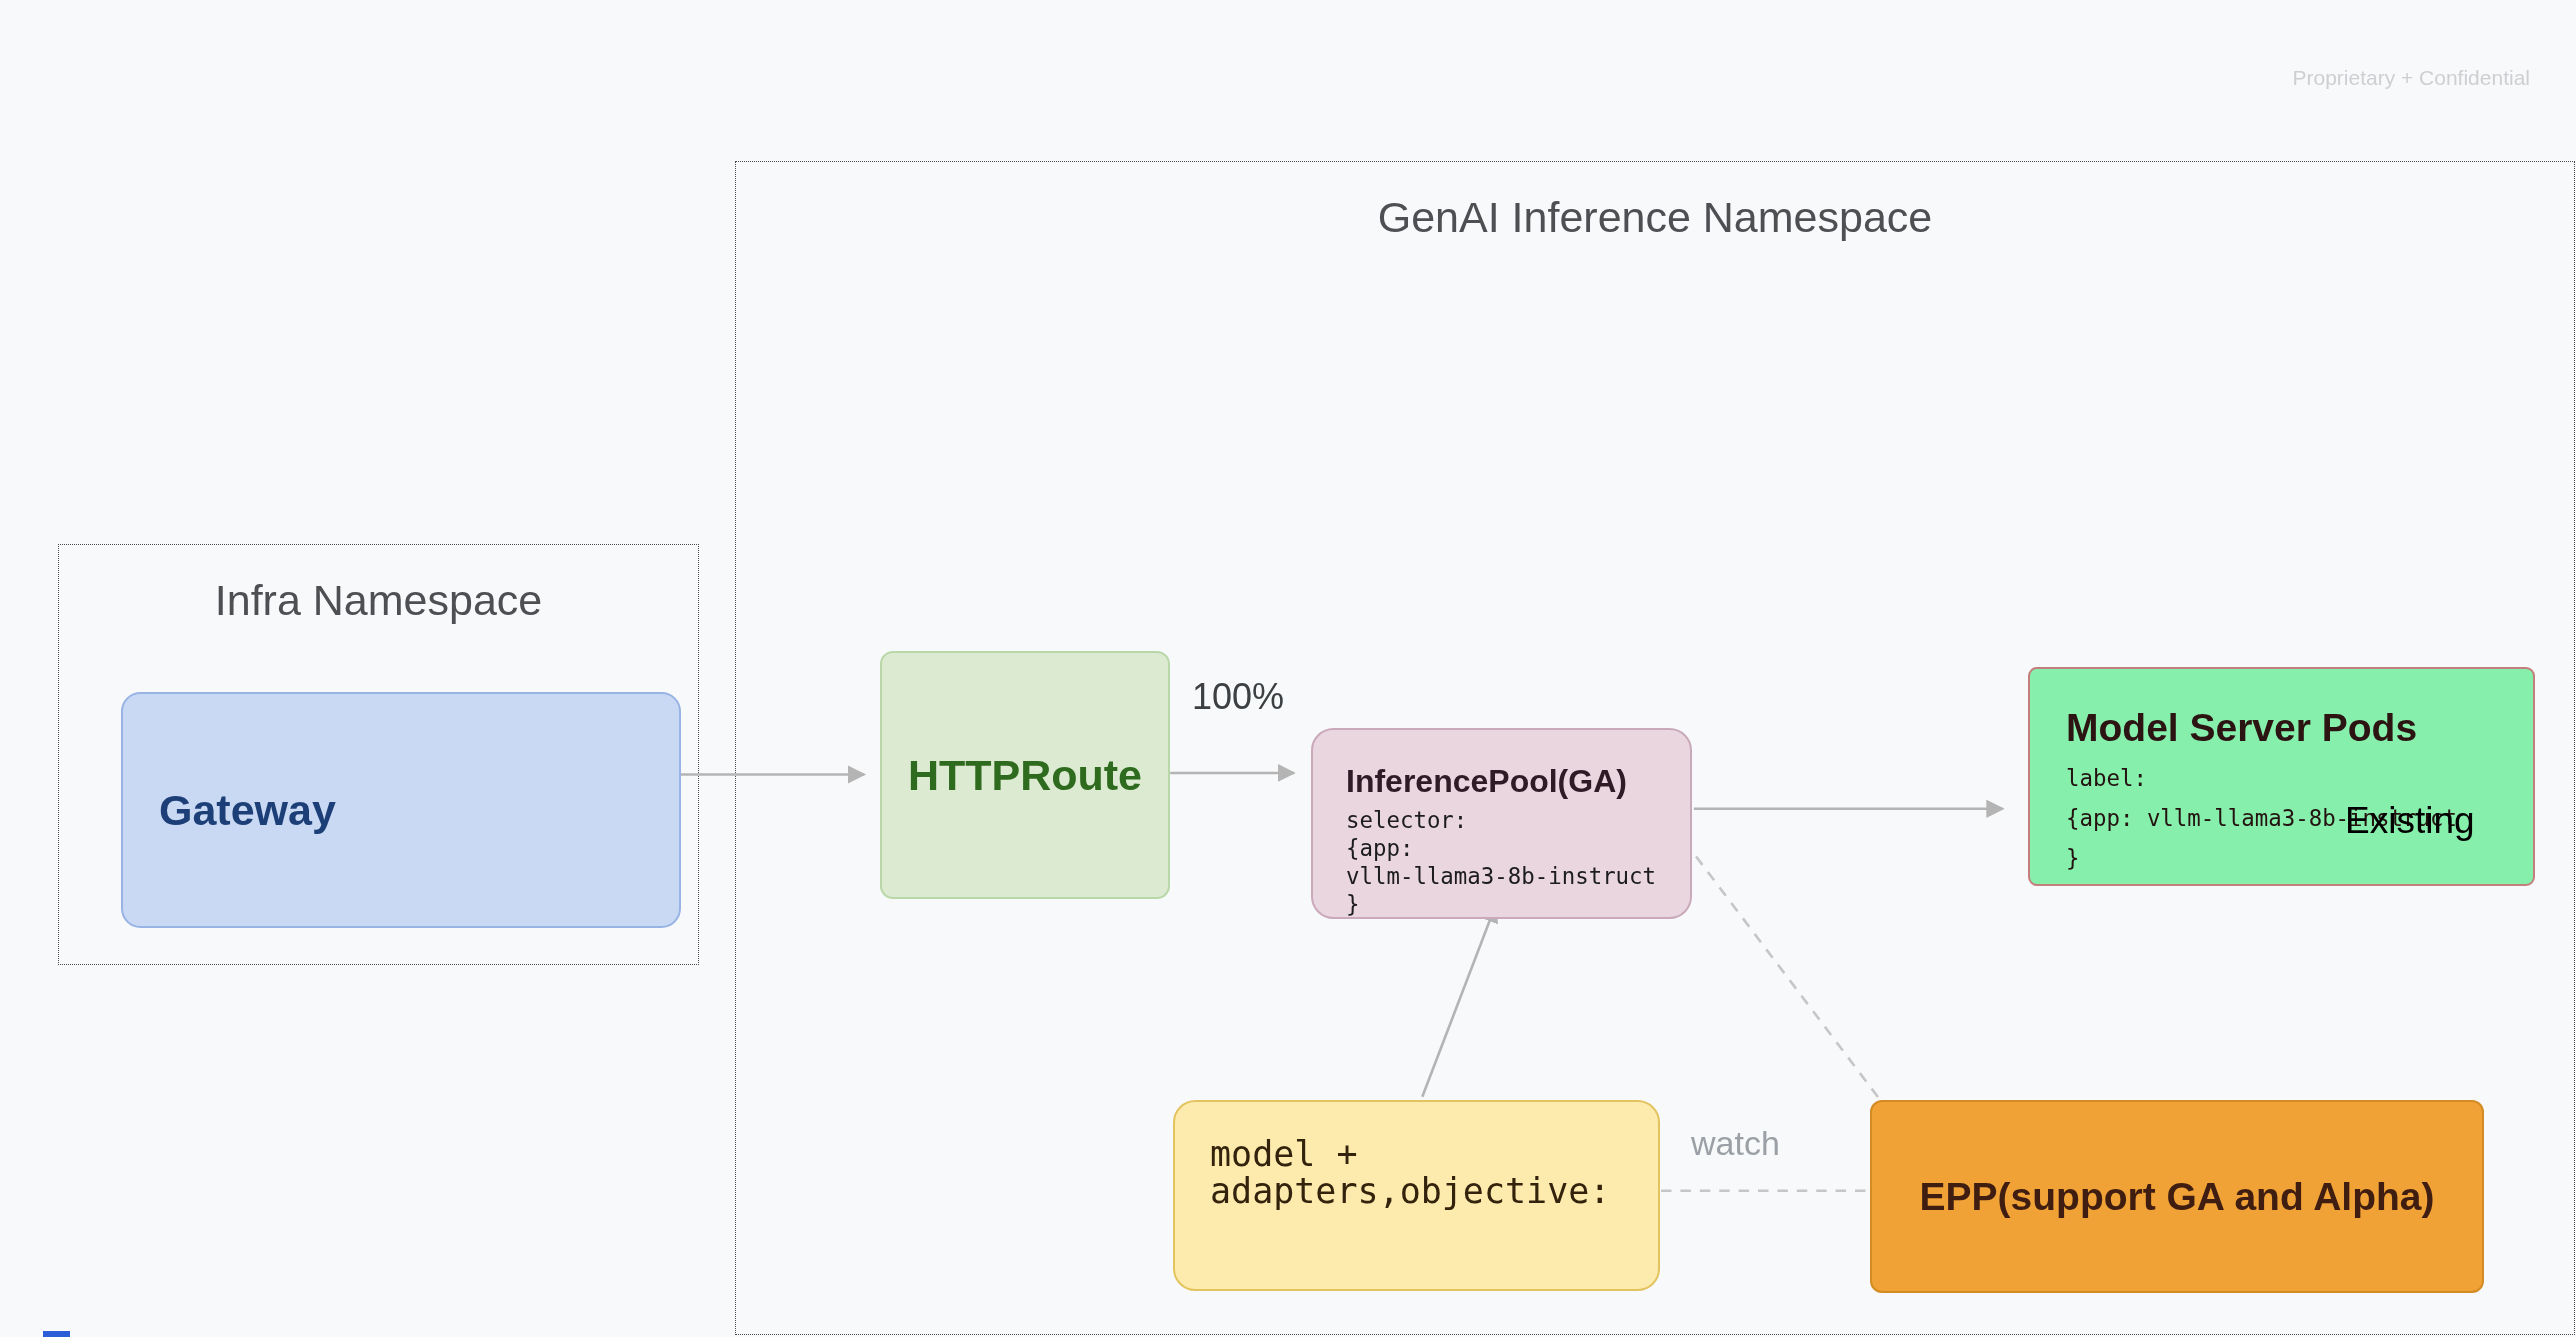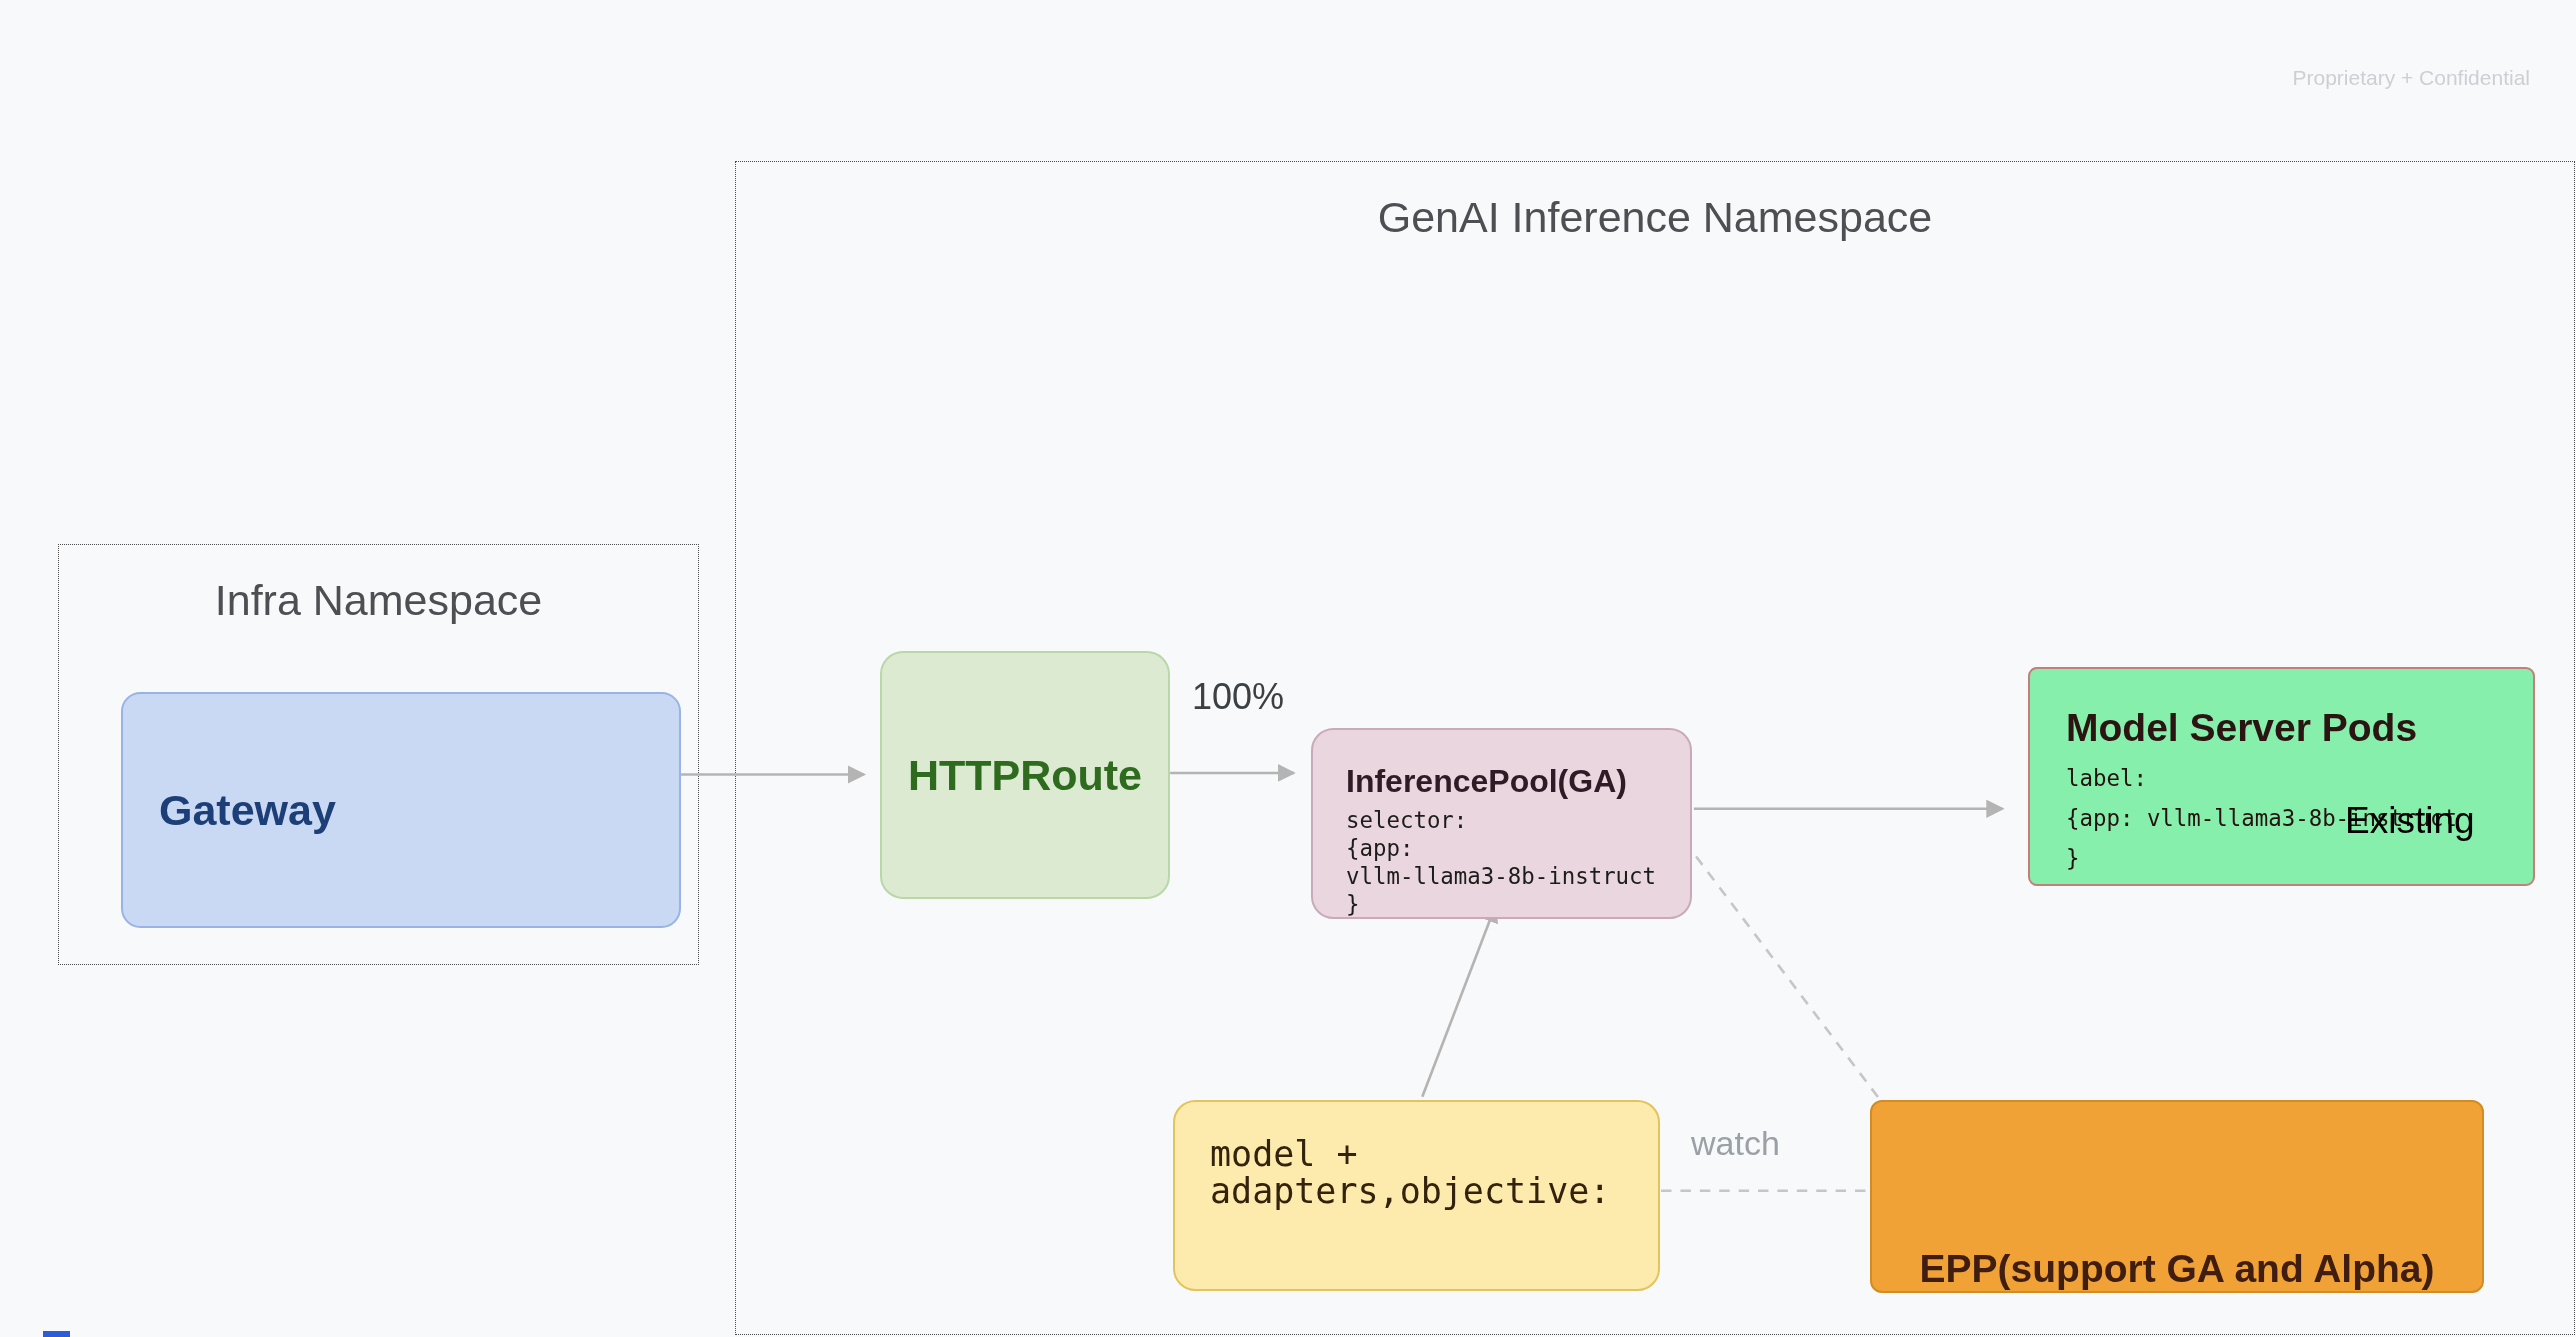--- a/index.html
+++ b/index.html
@@ -58,21 +58,21 @@
   }
   .node.gateway .node-label {
     padding-left: 36px;
     font-size: 43px; font-weight: bold; color: #1d3f77;
   }
 
   .node.httproute {
     left: 880px; top: 651px; width: 290px; height: 248px;
     background: #dcead2;
     border: 2.2px solid #b9d7a8;
-    border-radius: 23px;
+    border-radius: 13px;
     display: flex; align-items: center; justify-content: center;
   }
   .node.httproute .node-label {
     font-size: 43px; font-weight: bold; color: #2e6b1e;
   }
 
   .node.pool {
     left: 1311px; top: 697px; width: 381px; height: 191px;
     background: #e9d6de;
     border: 2.2px solid #c9a9ba;
@@ -127,21 +127,21 @@
     font-family: "DejaVu Sans Mono", monospace;
     font-size: 35px; line-height: 37px; color: #33230d;
     white-space: pre; margin: 1px;
   }
 
   .node.epp {
     left: 1870px; top: 1100px; width: 614px; height: 193px;
     background: #f0a236;
     border: 2.2px solid #d38b23;
     border-radius: 12px;
-    display: flex; align-items: flex-end; justify-content: center;
+    display: flex; align-items: center; justify-content: center;
   }
   .node.epp .node-label {
     font-size: 39px; font-weight: bold; color: #3f1d10;
   }
 
   
   .edge-label { position: absolute; }
   .edge-label.weight {
     left: 1192px; top: 676px;
     font-size: 36px; color: #3c4043;

